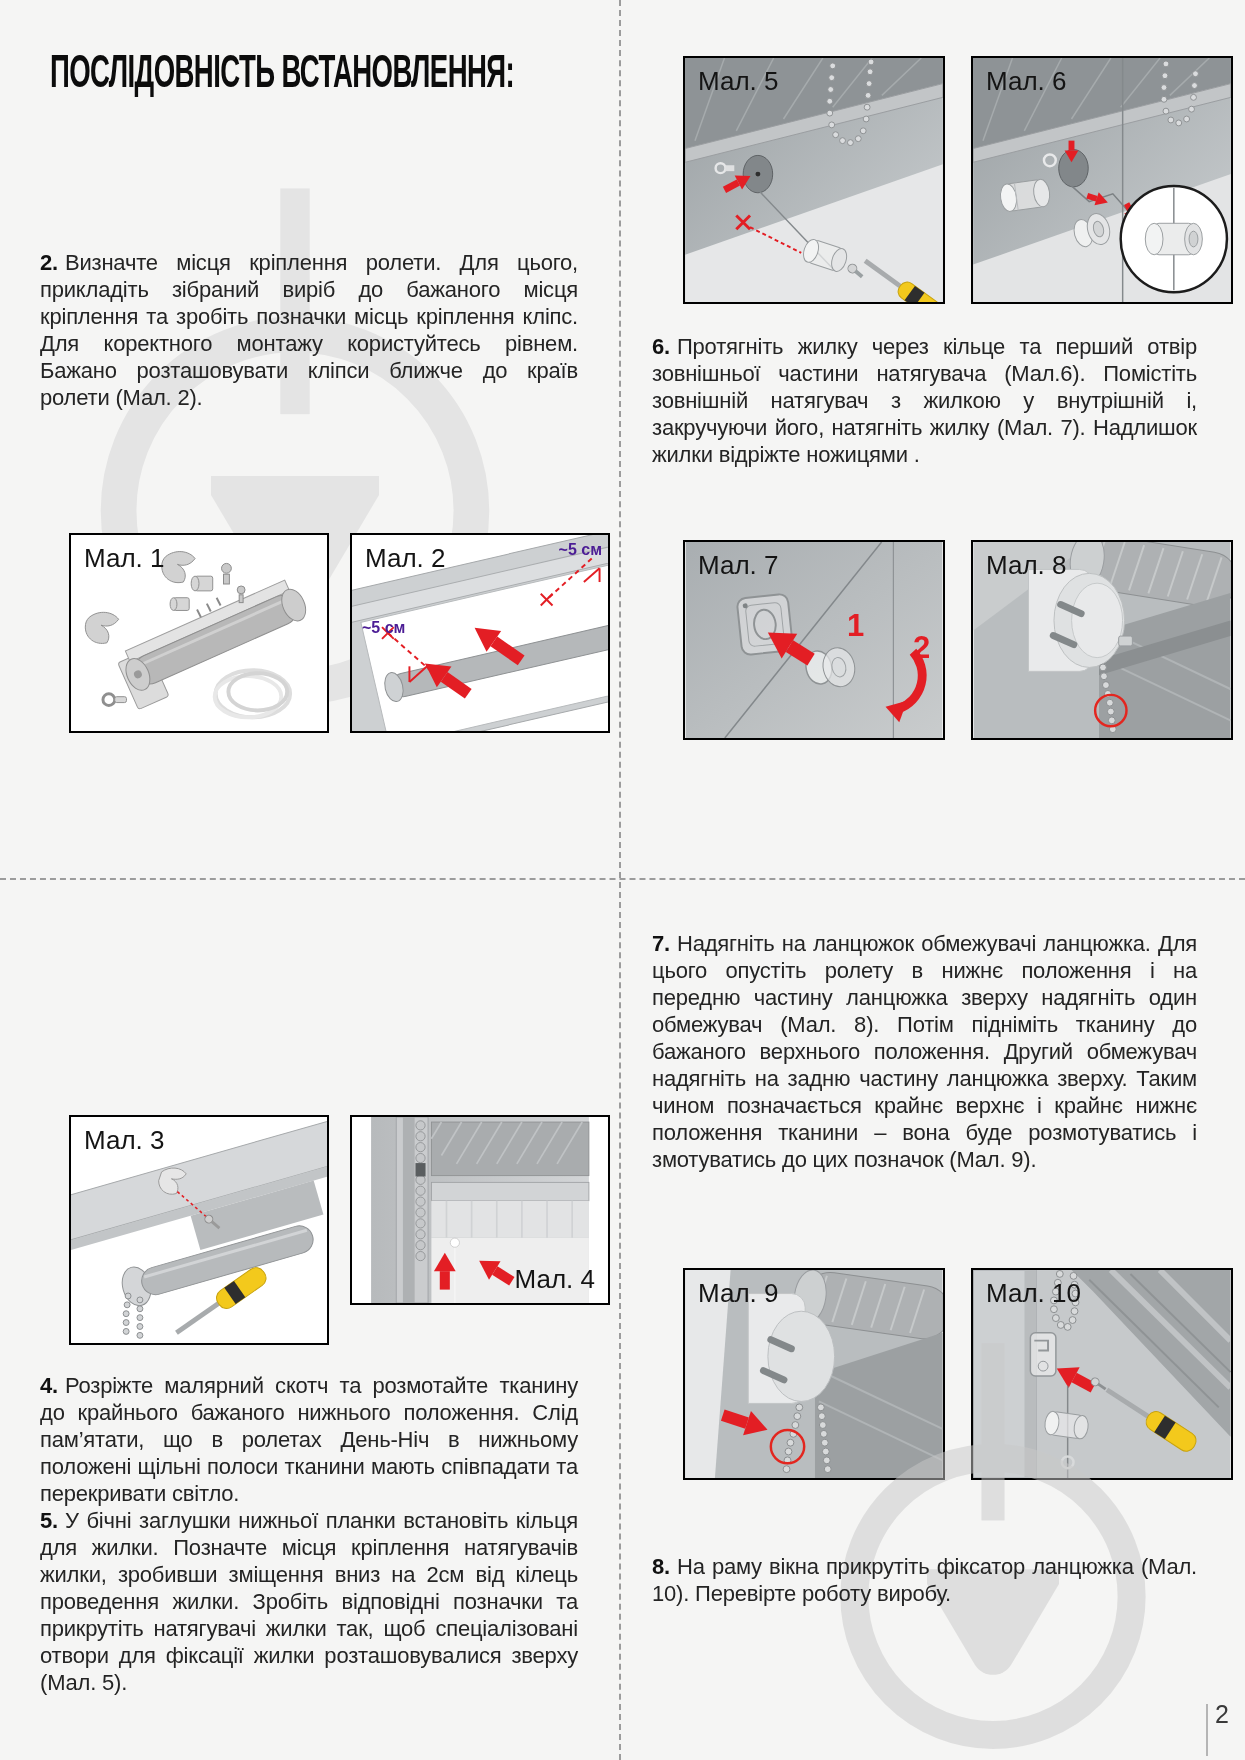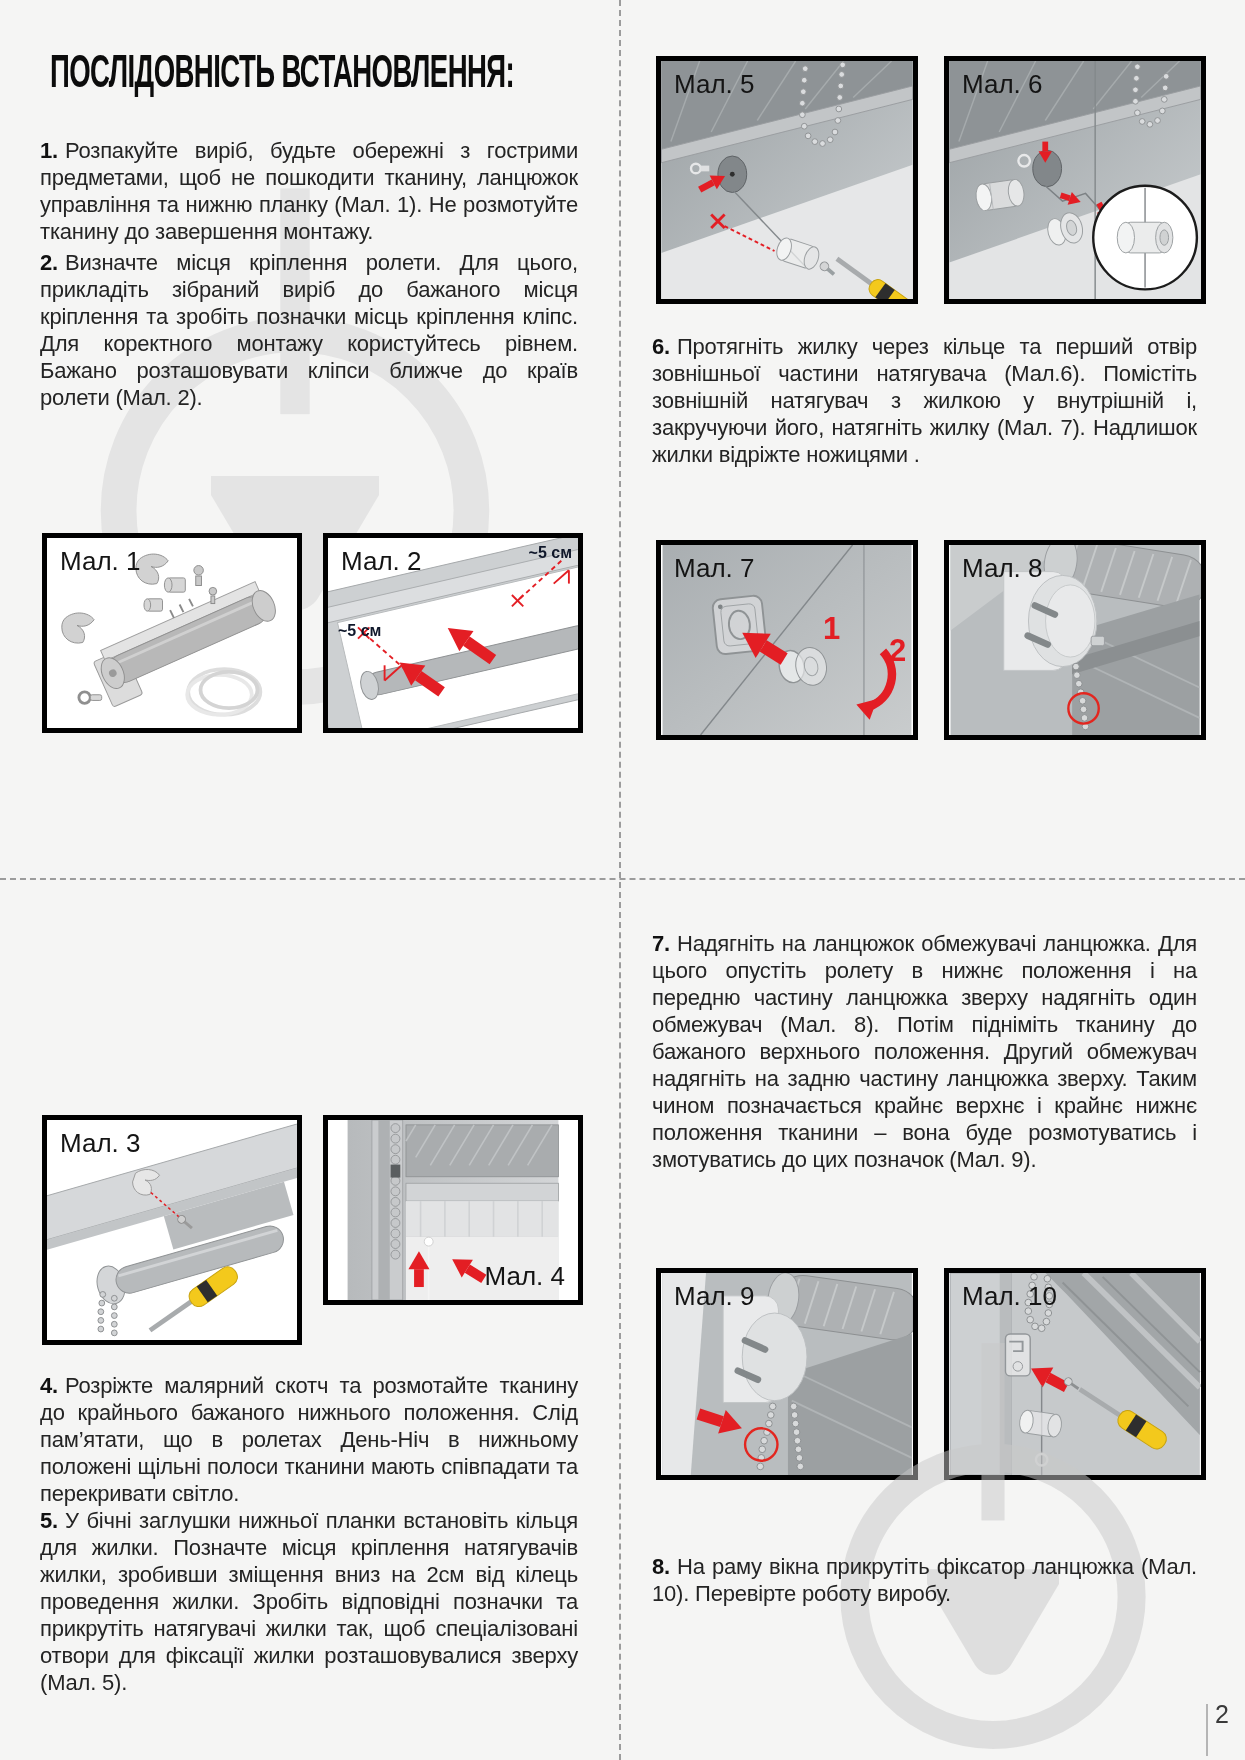--- a/index.html
+++ b/index.html
@@ -9,25 +9,25 @@
          letter-spacing:-1px;white-space:nowrap;transform:scaleX(.60);
          transform-origin:0 0;color:#0c0c0c;z-index:4;}
   .step{position:absolute;margin:0;font-size:22px;line-height:27px;text-align:justify;
         color:#242424;letter-spacing:-0.2px;z-index:4;}
   .step p{margin:0;}
   .stepnum{font-weight:700;margin-right:7px;color:#111;}
   .vdash{position:absolute;left:619px;top:0;height:1760px;width:0;
          border-left:2px dashed #9c9c9c;z-index:1;}
   .hdash{position:absolute;top:878px;left:0;width:1245px;height:0;
          border-top:2px dashed #9c9c9c;z-index:1;}
-  .fig{position:absolute;border:5px solid #000000;background:#fff;box-sizing:border-box;z-index:2;}
+  .fig{position:absolute;border:2px solid #000000;background:#fff;box-sizing:border-box;z-index:2;margin-left:27px;}
   .fig svg{display:block;width:100%;height:100%;}
   .figlabel{position:absolute;top:8px;left:13px;font-size:26px;color:#141414;z-index:3;}
   .figlabel.br{top:auto;left:auto;right:13px;bottom:8px;}
-  .redtag{position:absolute;color:#0f172a;font-weight:700;font-size:16px;z-index:3;white-space:nowrap;}
+  .redtag{position:absolute;color:#4c1d95;font-weight:700;font-size:16px;z-index:3;white-space:nowrap;}
   .redmark{position:absolute;color:#e31e24;font-weight:700;font-size:31px;z-index:3;}
   .wm{position:absolute;z-index:1;}
   .wm.bottom{z-index:3;opacity:.5;}
   .pageline{position:absolute;left:1206px;top:1704px;height:52px;width:0;
             border-left:2px solid #b5b5b5;z-index:4;}
   .pagenum{position:absolute;left:1215px;top:1700px;font-size:25px;color:#3a3a3a;z-index:4;}
 </style>
 </head>
 <body>
 
@@ -37,23 +37,20 @@
     <circle cx="200" cy="315" r="168" fill="none" stroke="#e4e4e4" stroke-width="34"></circle>
     <rect x="186" y="8" width="28" height="215" fill="#e4e4e4"></rect>
     <path d="M120 282 h160 v18 l-58 98 a26 26 0 0 1 -44 0 l-58 -98 z" fill="#e4e4e4"></path>
   </svg>
 
   <div class="vdash"></div>
   <div class="hdash"></div>
 
   <div class="title">ПОСЛІДОВНІСТЬ ВСТАНОВЛЕННЯ:</div>
 
-  <p class="step" style="left:40px;top:137px;width:538px;">
-    <span class="stepnum">1.</span><span>Розпакуйте виріб, будьте обережні з гострими предметами, щоб не пошкодити тканину, ланцюжок управління та нижню планку (Мал. 1). Не розмотуйте тканину до завершення монтажу.</span>
-  </p>
   <p class="step" style="left:40px;top:249px;width:538px;">
     <span class="stepnum">2.</span><span>Визначте місця кріплення ролети. Для цього, прикладіть зібраний виріб до бажаного місця кріплення та зробіть позначки місць кріплення кліпс. Для коректного монтажу користуйтесь рівнем. Бажано розташовувати кліпси ближче до країв ролети (Мал. 2).</span>
   </p>
 
   <p class="step" style="left:652px;top:333px;width:545px;">
     <span class="stepnum">6.</span><span>Протягніть жилку через кільце та перший отвір зовнішньої частини натягувача (Мал.6). Помістіть зовнішній натягувач з жилкою у внутрішній і, закручуючи його, натягніть жилку (Мал. 7).  Надлишок жилки відріжте ножицями .</span>
   </p>
 
   <div class="step" style="left:40px;top:930px;width:538px;">
   </div>

